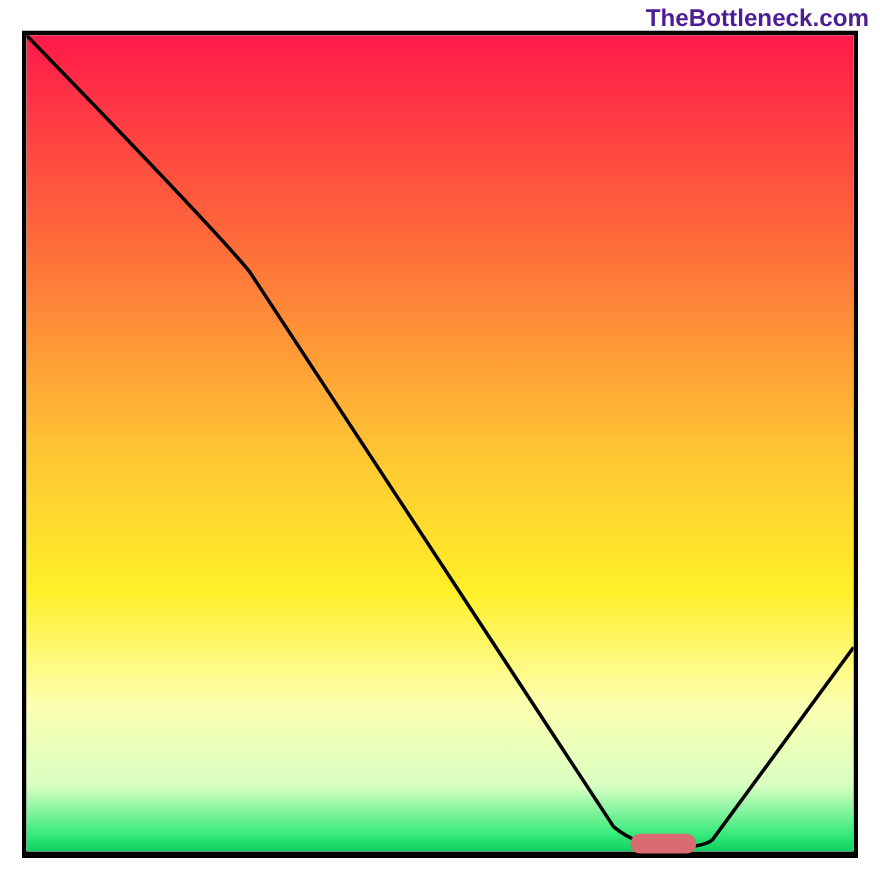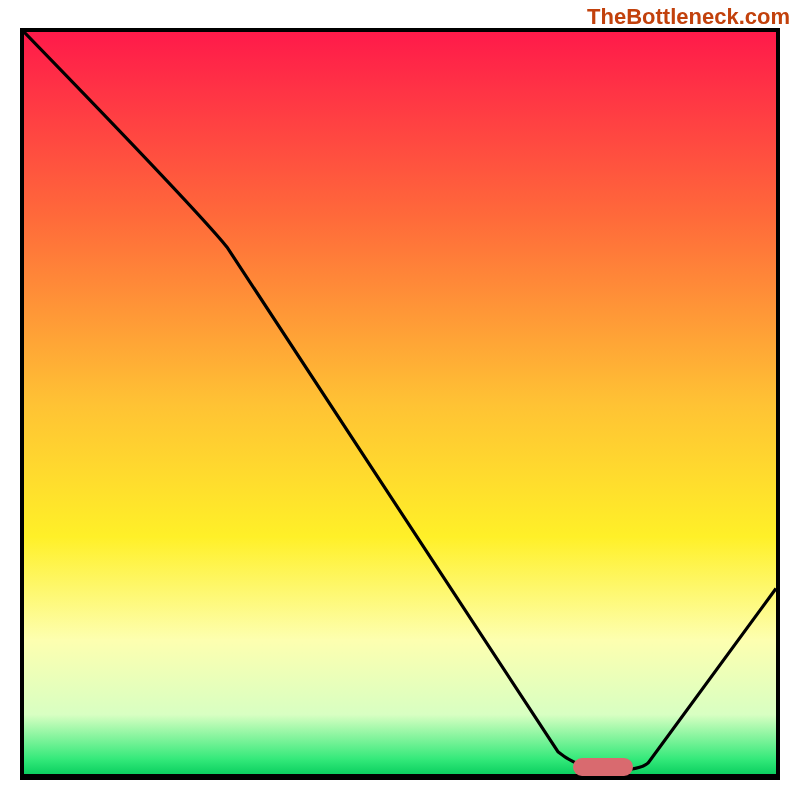--- a/index.html
+++ b/index.html
@@ -12,21 +12,21 @@
   }
   .container {
     position: relative;
     width: 800px;
     height: 800px;
   }
   .watermark {
     position: absolute;
     top: 4px;
     right: 10px;
-    color: #c2410c;
+    color: #4c1d95;
     font-size: 22px;
     font-weight: bold;
     font-family: Arial, sans-serif;
     z-index: 10;
   }
   .chart-frame {
     position: absolute;
     left: 20px;
     top: 28px;
     width: 760px;

